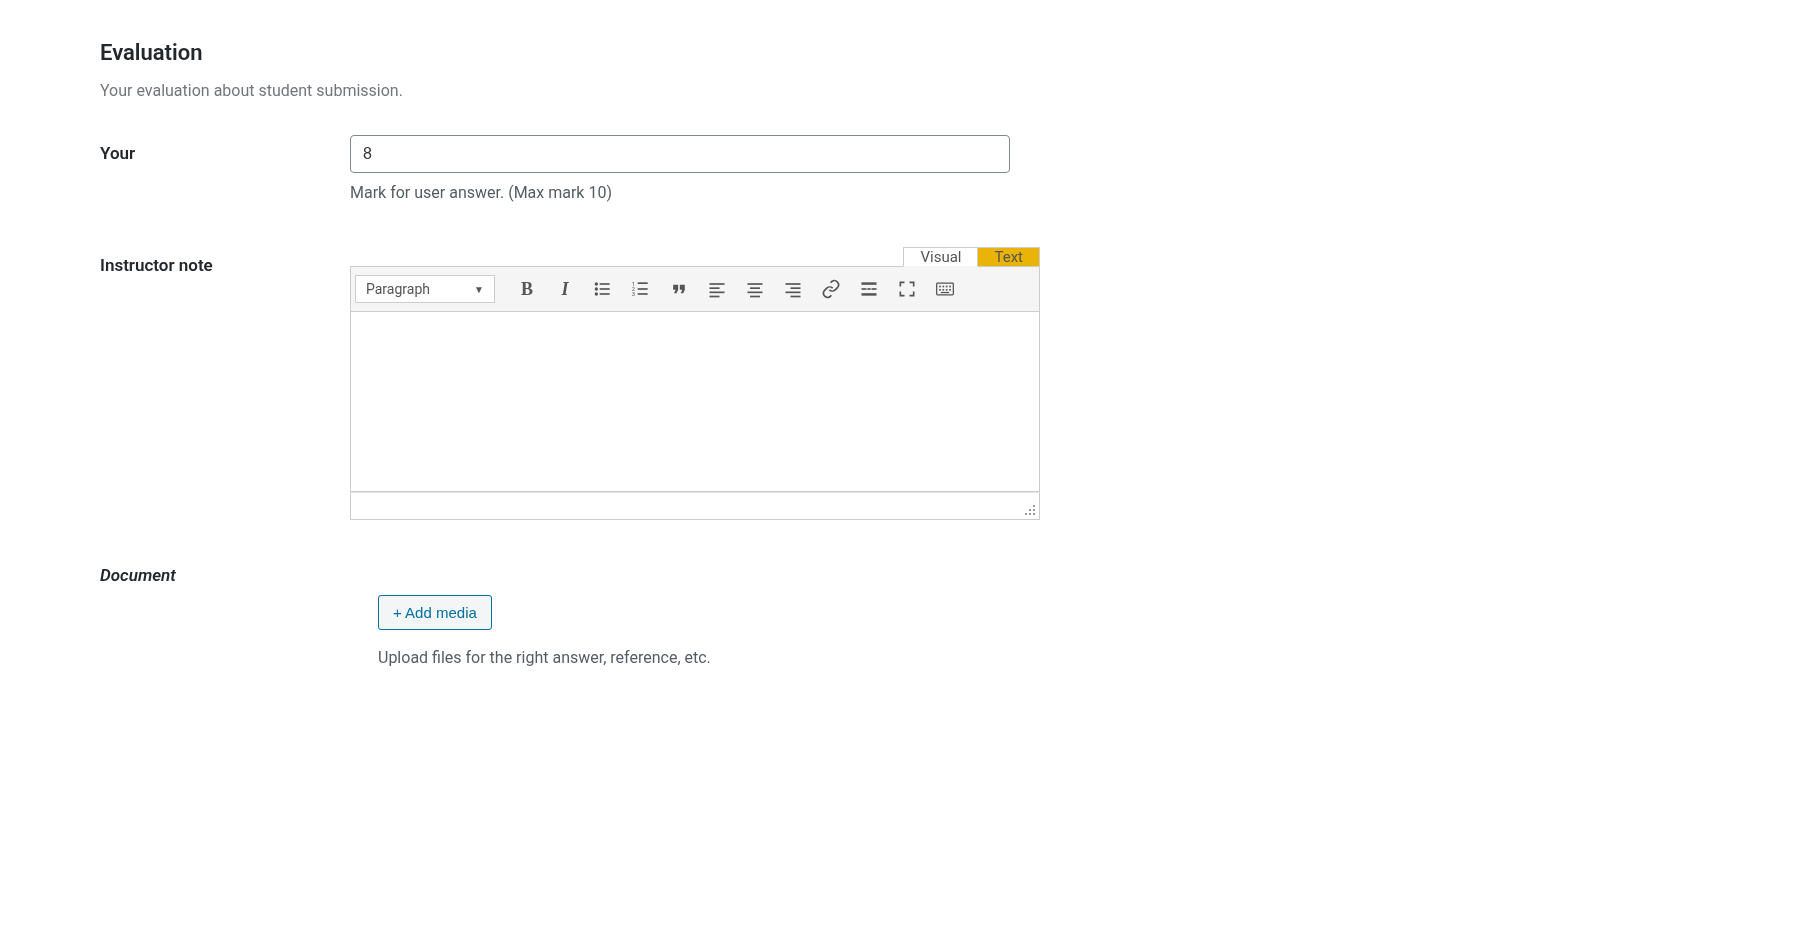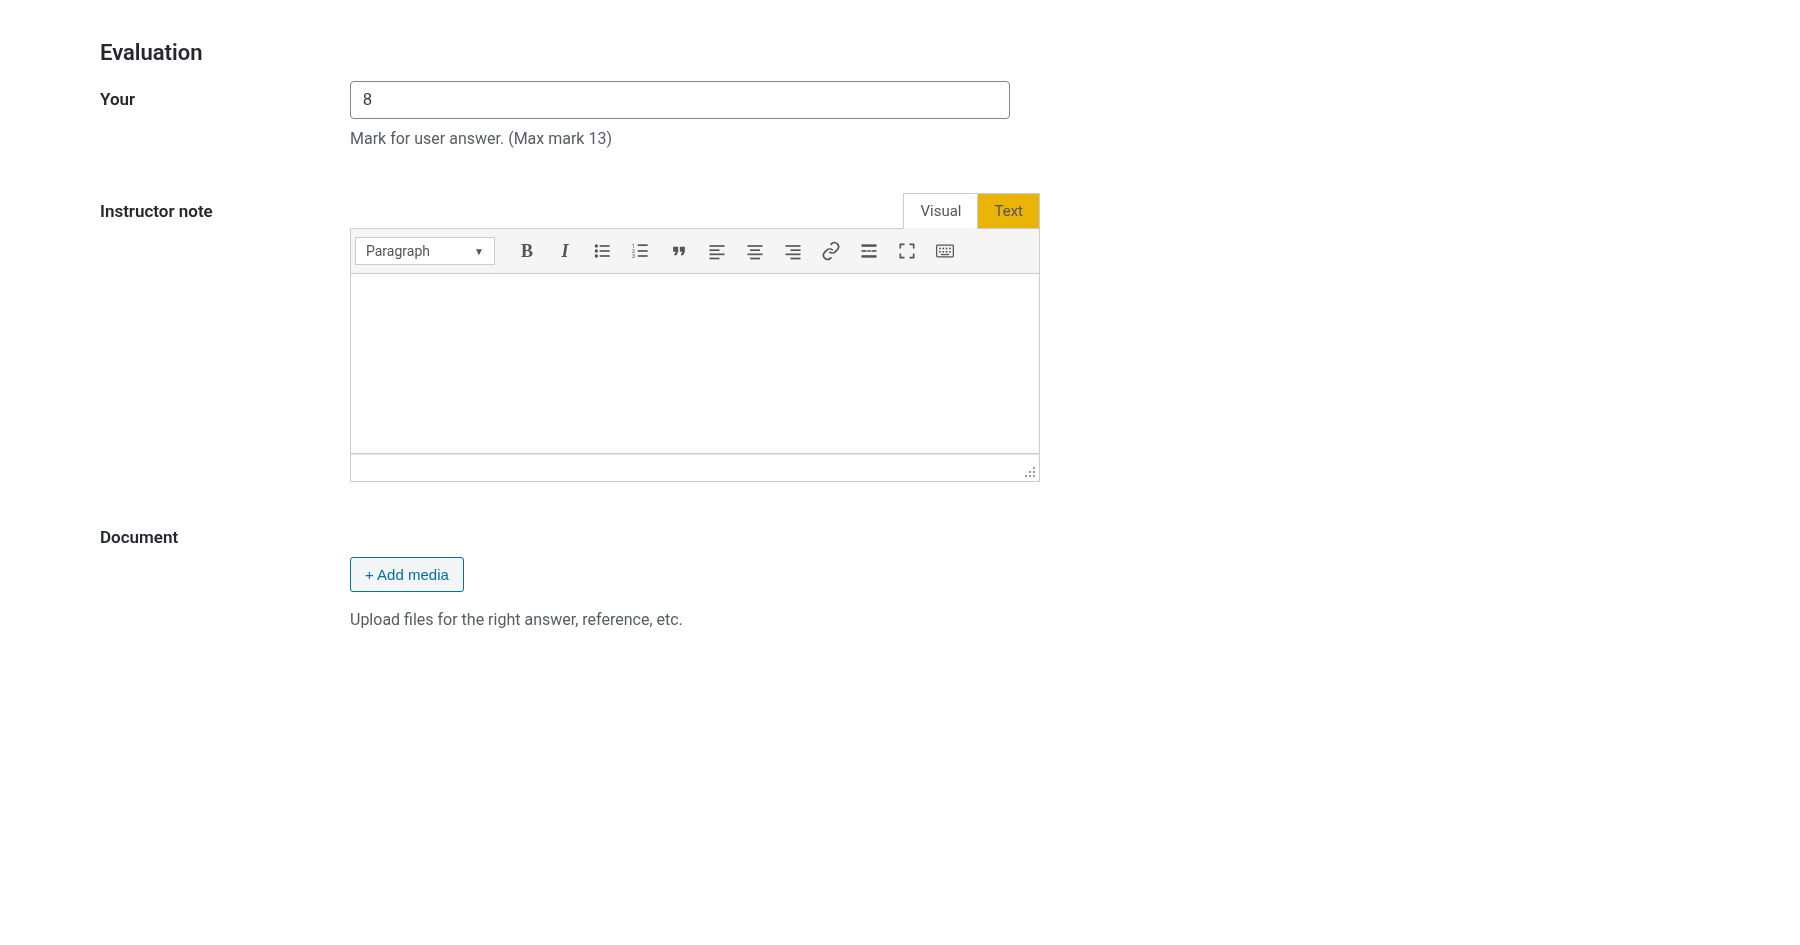--- a/index.html
+++ b/index.html
@@ -57,21 +57,21 @@
       width: 690px;
     }
     .editor-tabs {
       display: flex;
       justify-content: flex-end;
       margin-bottom: -1px;
       position: relative;
       z-index: 2;
     }
     .editor-tab {
-      padding: 8px 16px;
+      padding: 0 16px;
       font-size: 15px;
       color: #555;
       border: 1px solid #ccc;
       background: #f5f5f5;
       cursor: pointer;
       position: relative;
     }
     .editor-tab:first-child {
       border-right: none;
     }
@@ -150,33 +150,34 @@
     .add-media-btn {
       display: inline-block;
       padding: 8px 14px;
       border: 1px solid #0071a1;
       border-radius: 3px;
       color: #0071a1;
       background: #f3f5f6;
       font-size: 15px;
       cursor: pointer;
     }
-    .document-row .form-label { padding-top: 0; }
+    .document-row .form-label { padding-top: 0; font-style: italic; }
   </style>
 </head>
 <body>
 
 <div class="page">
   <h2 class="section-title">Evaluation</h2>
+  <p class="section-description">Your evaluation about student submission.</p>
 
   <div class="form-row">
     <div class="form-label">Your</div>
     <div class="form-control">
       <input type="text" class="text-input" value="8" style="">
-      <div class="help-text">Mark for user answer. (Max mark 13)</div>
+      <div class="help-text">Mark for user answer. (Max mark 10)</div>
     </div>
   </div>
 
   <div class="form-row">
     <div class="form-label">Instructor note</div>
     <div class="editor-wrapper">
       <div class="editor-tabs">
         <div class="editor-tab">Visual</div>
         <div class="editor-tab">Text</div>
       </div>
@@ -273,18 +274,18 @@
       </div>
       <div class="editor-content" contenteditable="true" style=""></div>
       <div class="editor-statusbar">
         <div class="resize-handle"></div>
       </div>
     </div>
   </div>
 
   <div class="form-row document-row" style="margin-top:10px;">
     <div class="form-label">Document</div>
-    <div class="form-control" style="padding-top:30px;">
+    <div class="form-control" style="padding-top:30px;margin-left:28px;">
       <button type="button" class="add-media-btn">+ Add media</button>
       <div class="help-text" style="margin-top:18px;">Upload files for the right answer, reference, etc.</div>
     </div>
   </div>
 </div>
 
 </body></html>

